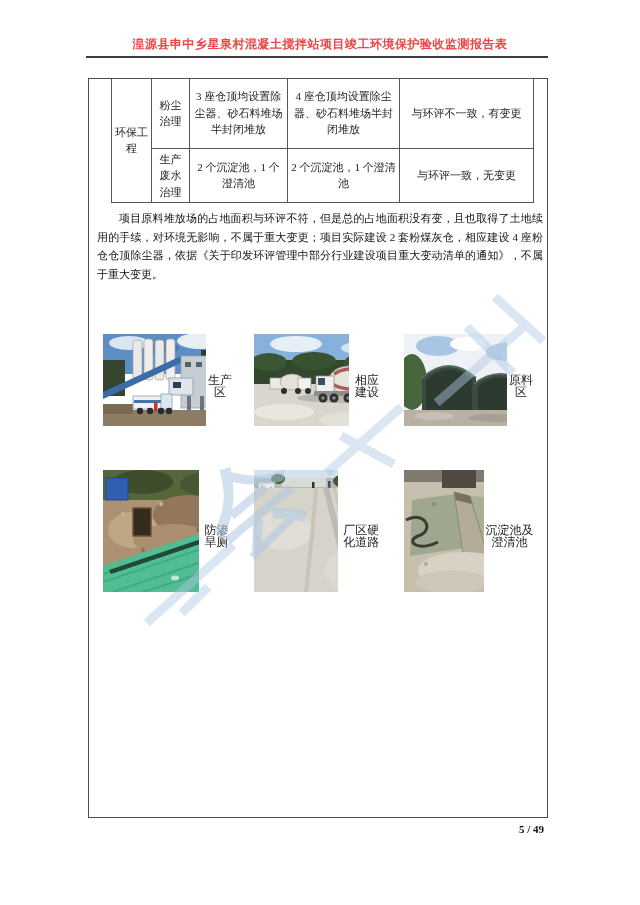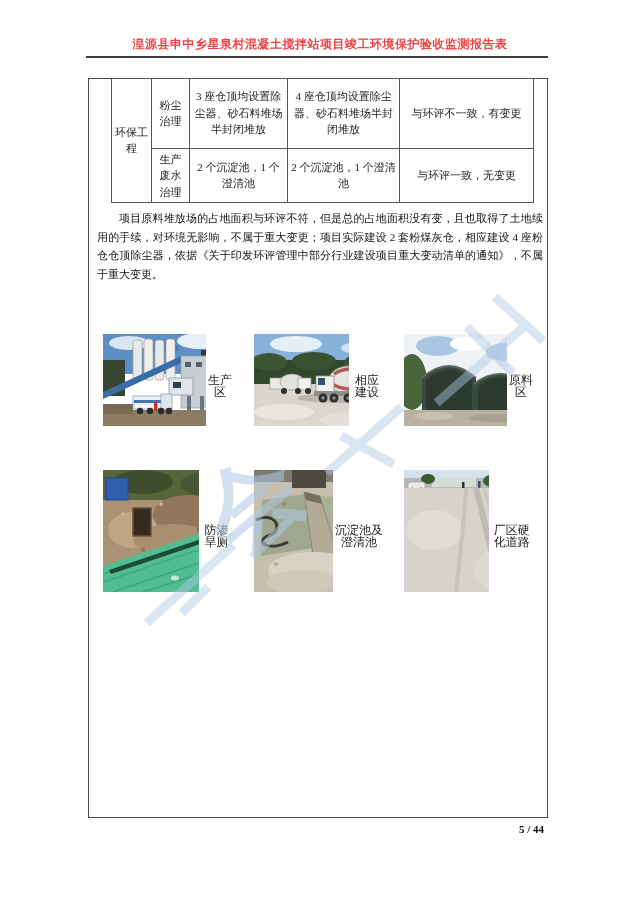--- a/index.html
+++ b/index.html
@@ -222,44 +222,20 @@
           </g>
           <polygon points="6,100 122,61 124,65 8,104" fill="#1f4a38"></polygon>
           <ellipse cx="72" cy="108" rx="4" ry="2.5" fill="#bfe9d6"></ellipse>
         </svg>
       </div>
       <div class="photo-caption">防渗旱厕</div>
     </div>
     <div class="photo-cell">
       <div class="photo-frame h2">
         <svg width="131" height="122" viewBox="0 0 131 122" xmlns="http://www.w3.org/2000/svg">
-          <rect width="131" height="122" fill="#c6bfae"></rect>
-          <rect x="0" y="0" width="131" height="12" fill="#7e7a6f"></rect>
-          <rect x="38" y="0" width="34" height="18" fill="#4e4a42"></rect>
-          <rect x="104" y="0" width="4" height="28" fill="#8a6b4a"></rect>
-          <rect x="118" y="26" width="13" height="34" fill="#dcd8cc"></rect>
-          <polygon points="8,30 52,24 60,78 6,86" fill="#9fa88e"></polygon>
-          <polygon points="66,26 122,30 124,70 72,64" fill="#a9b098"></polygon>
-          <polygon points="50,22 66,26 84,86 60,92" fill="#b3aa97" stroke="#8f8775" stroke-width="1"></polygon>
-          <polygon points="50,22 66,26 68,34 52,30" fill="#77705f"></polygon>
-          <path d="M2,50 C20,40 32,60 14,66 C0,72 16,82 34,72" stroke="#3c3c34" stroke-width="3" fill="none"></path>
-          <ellipse cx="60" cy="100" rx="46" ry="18" fill="#d8d2c4"></ellipse>
-          <ellipse cx="48" cy="112" rx="36" ry="12" fill="#cfc8b8"></ellipse>
-          <circle cx="22" cy="94" r="2" fill="#b0a794"></circle>
-            <circle cx="98" cy="84" r="2.5" fill="#b0a794"></circle>
-          <circle cx="112" cy="100" r="2" fill="#b0a794"></circle>
-            <circle cx="30" cy="34" r="2" fill="#8f8775"></circle>
-          <ellipse cx="100" cy="20" rx="16" ry="6" fill="#9b937f"></ellipse>
-        </svg>
-      </div>
-      <div class="photo-caption">沉淀池及澄清池</div>
-    </div>
-    <div class="photo-cell">
-      <div class="photo-frame h2">
-        <svg width="131" height="122" viewBox="0 0 131 122" xmlns="http://www.w3.org/2000/svg">
           <rect width="131" height="122" fill="#d3d0c8"></rect>
           <rect x="0" y="0" width="131" height="10" fill="#d4e2ee"></rect>
           <rect x="0" y="8" width="131" height="10" fill="#b6bab4"></rect>
           <rect x="28" y="8" width="44" height="9" fill="#d8dcd6"></rect>
           <ellipse cx="88" cy="11" rx="9" ry="6" fill="#3c5a34"></ellipse>
           <ellipse cx="112" cy="9" rx="10" ry="6" fill="#44633a"></ellipse>
           <ellipse cx="24" cy="9" rx="7" ry="5" fill="#3c5a34"></ellipse>
           <rect x="4" y="12" width="17" height="7" rx="2" fill="#e8eae8" stroke="#9a9a94" stroke-width="0.6"></rect>
           <circle cx="8" cy="19" r="1.5" fill="#333"></circle>
             <circle cx="17" cy="19" r="1.5" fill="#333"></circle>
@@ -269,32 +245,56 @@
           <rect x="0" y="18" width="131" height="104" fill="#d6d3cb"></rect>
           <ellipse cx="30" cy="60" rx="28" ry="20" fill="#e0ddd5"></ellipse>
           <ellipse cx="100" cy="100" rx="30" ry="22" fill="#ddd9d1"></ellipse>
           <path d="M72,18 C80,50 88,80 96,122" stroke="#b5b1a8" stroke-width="6" fill="none" opacity="0.7"></path>
           <path d="M62,18 C60,50 56,85 52,122" stroke="#bdb9b0" stroke-width="4" fill="none" opacity="0.6"></path>
           <path d="M80,18 C90,55 100,85 112,122" stroke="#c3bfb6" stroke-width="3" fill="none" opacity="0.6"></path>
         </svg>
       </div>
       <div class="photo-caption">厂区硬化道路</div>
     </div>
+    <div class="photo-cell">
+      <div class="photo-frame h2">
+        <svg width="131" height="122" viewBox="0 0 131 122" xmlns="http://www.w3.org/2000/svg">
+          <rect width="131" height="122" fill="#c6bfae"></rect>
+          <rect x="0" y="0" width="131" height="12" fill="#7e7a6f"></rect>
+          <rect x="38" y="0" width="34" height="18" fill="#4e4a42"></rect>
+          <rect x="104" y="0" width="4" height="28" fill="#8a6b4a"></rect>
+          <rect x="118" y="26" width="13" height="34" fill="#dcd8cc"></rect>
+          <polygon points="8,30 52,24 60,78 6,86" fill="#9fa88e"></polygon>
+          <polygon points="66,26 122,30 124,70 72,64" fill="#a9b098"></polygon>
+          <polygon points="50,22 66,26 84,86 60,92" fill="#b3aa97" stroke="#8f8775" stroke-width="1"></polygon>
+          <polygon points="50,22 66,26 68,34 52,30" fill="#77705f"></polygon>
+          <path d="M2,50 C20,40 32,60 14,66 C0,72 16,82 34,72" stroke="#3c3c34" stroke-width="3" fill="none"></path>
+          <ellipse cx="60" cy="100" rx="46" ry="18" fill="#d8d2c4"></ellipse>
+          <ellipse cx="48" cy="112" rx="36" ry="12" fill="#cfc8b8"></ellipse>
+          <circle cx="22" cy="94" r="2" fill="#b0a794"></circle>
+            <circle cx="98" cy="84" r="2.5" fill="#b0a794"></circle>
+          <circle cx="112" cy="100" r="2" fill="#b0a794"></circle>
+            <circle cx="30" cy="34" r="2" fill="#8f8775"></circle>
+          <ellipse cx="100" cy="20" rx="16" ry="6" fill="#9b937f"></ellipse>
+        </svg>
+      </div>
+      <div class="photo-caption">沉淀池及澄清池</div>
+    </div>
   </div>
 
 </div>
 
 <div class="watermark-layer">
   <div class="watermark-char">会</div>
   <svg width="640" height="905" viewBox="0 0 640 905" xmlns="http://www.w3.org/2000/svg">
     <g stroke="#afc8e2" stroke-width="9" fill="none" opacity="0.45" stroke-linecap="square">
       <path d="M150,620 L230,548"></path>
       <path d="M185,610 L205,590"></path>
       <path d="M330,470 L398,410"></path>
       <path d="M345,438 L390,462"></path>
       <path d="M440,400 L520,330"></path>
       <path d="M470,330 L510,370"></path>
       <path d="M498,300 L540,338"></path>
     </g>
   </svg>
 </div>
 
-<div class="page-number">5 / 44</div>
+<div class="page-number">5 / 49</div>
 
 </body></html>

